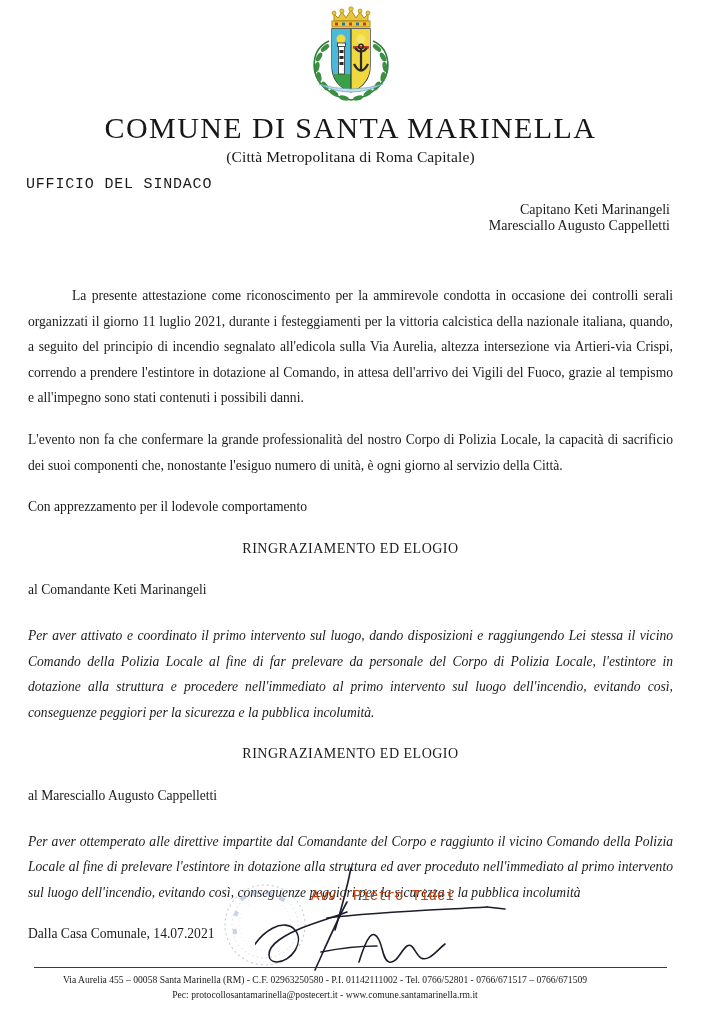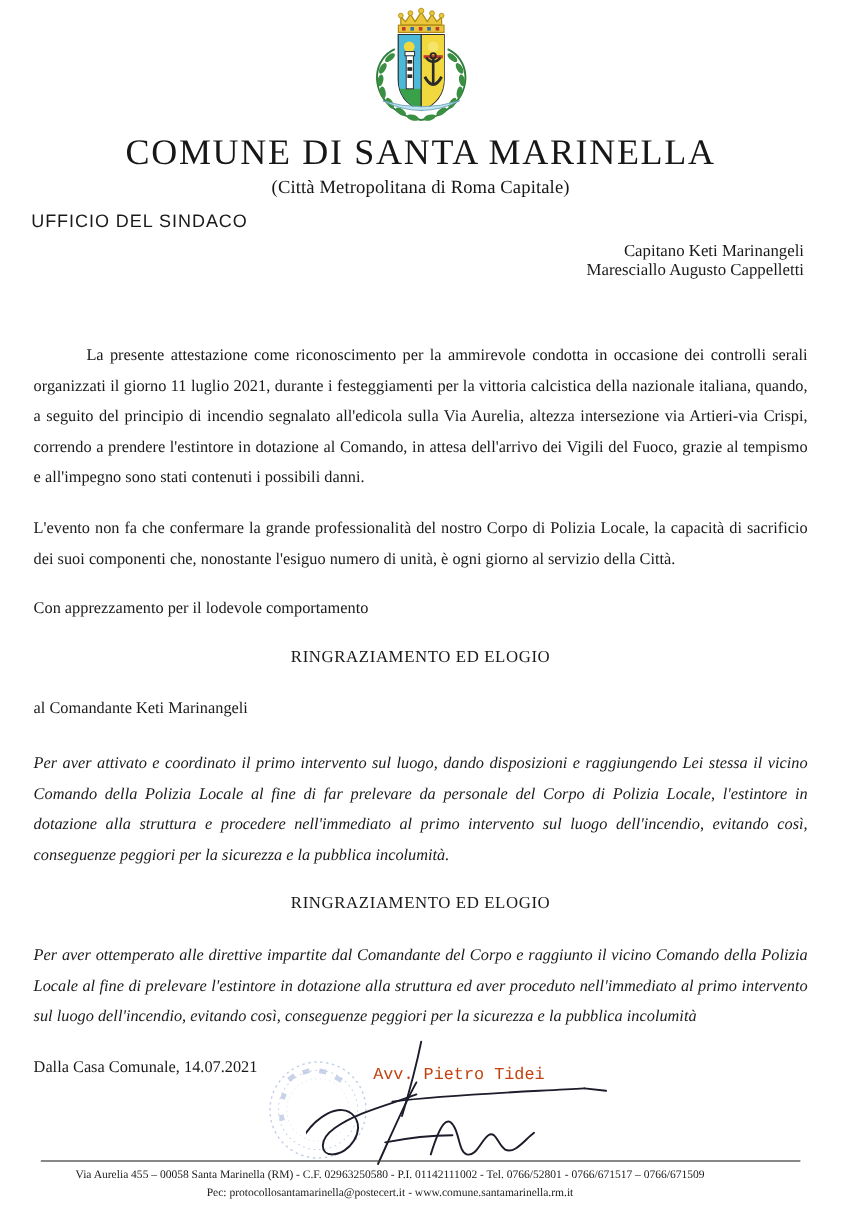--- a/index.html
+++ b/index.html
@@ -59,21 +59,21 @@
     font-size: 15.5px;
     color: #171717;
     margin-top: 4px;
     letter-spacing: 0.1px;
   }
 
   .ufficio {
     position: absolute;
     top: 176px;
     left: 26px;
-    font-family: Liberation Sans, sans-serif;
+    font-family: Liberation Mono, monospace;
     font-size: 15px;
     letter-spacing: 0.8px;
     color: #1a1a1a;
   }
 
   
   .addressees {
     position: absolute;
     top: 203px;
     right: 31px;
@@ -269,20 +269,21 @@
     <p class="last-left spacer-sm">Con apprezzamento per il lodevole comportamento</p>
 
     <p class="heading-elogio">RINGRAZIAMENTO ED ELOGIO</p>
 
     <p class="last-left spacer-md">al Comandante Keti Marinangeli</p>
 
     <p class="ital spacer-sm">Per aver attivato e coordinato il primo intervento sul luogo, dando disposizioni e raggiungendo Lei stessa il vicino Comando della Polizia Locale al fine di far prelevare da personale del Corpo di Polizia Locale, l'estintore in dotazione alla struttura e procedere nell'immediato al primo intervento sul luogo dell'incendio, evitando così, conseguenze peggiori per la sicurezza e la pubblica incolumità.</p>
 
     <p class="heading-elogio">RINGRAZIAMENTO ED ELOGIO</p>
 
+    <p class="last-left spacer-md">al Maresciallo Augusto Cappelletti</p>
 
     <p class="ital spacer-sm">Per aver ottemperato alle direttive impartite dal Comandante del Corpo e raggiunto il vicino Comando della Polizia Locale al fine di prelevare l'estintore in dotazione alla struttura ed aver proceduto nell'immediato al primo intervento sul luogo dell'incendio, evitando così, conseguenze peggiori per la sicurezza e la pubblica incolumità</p>
 
     <p class="last-left">Dalla Casa Comunale, 14.07.2021</p>
   </div>
 
   <div class="sign-block">
 
     <svg class="stamp" viewBox="0 0 86 86">
       <circle cx="43" cy="43" r="40" fill="none" stroke="#8fa6cf" stroke-width="1.2" stroke-dasharray="2 3"></circle>

